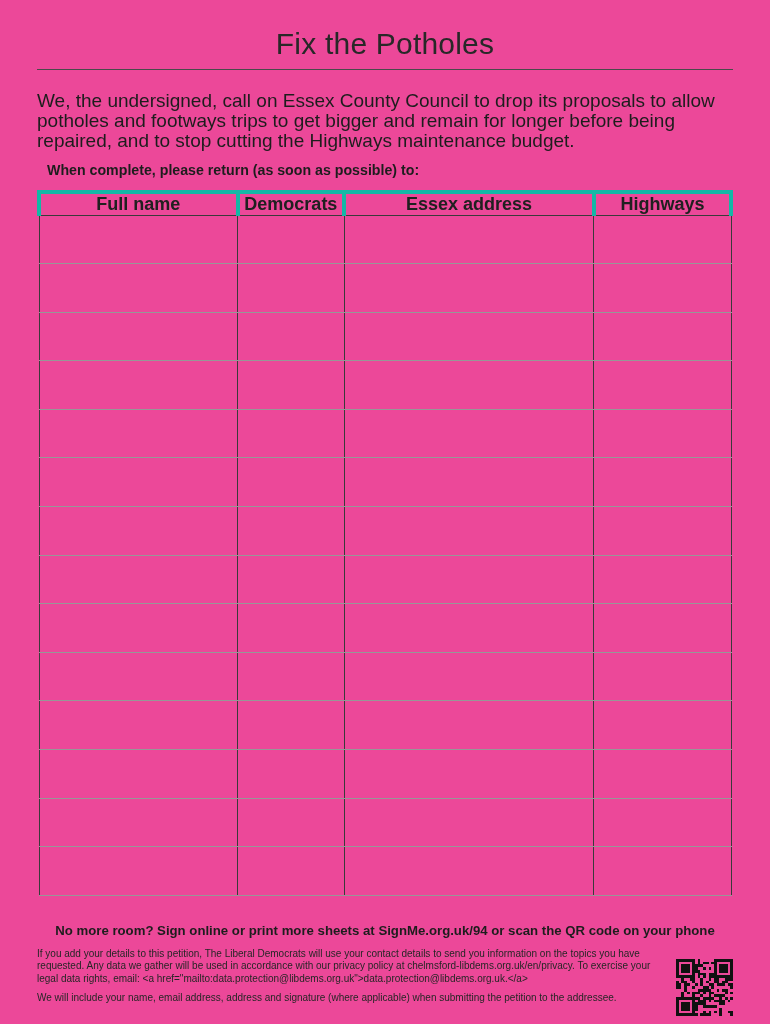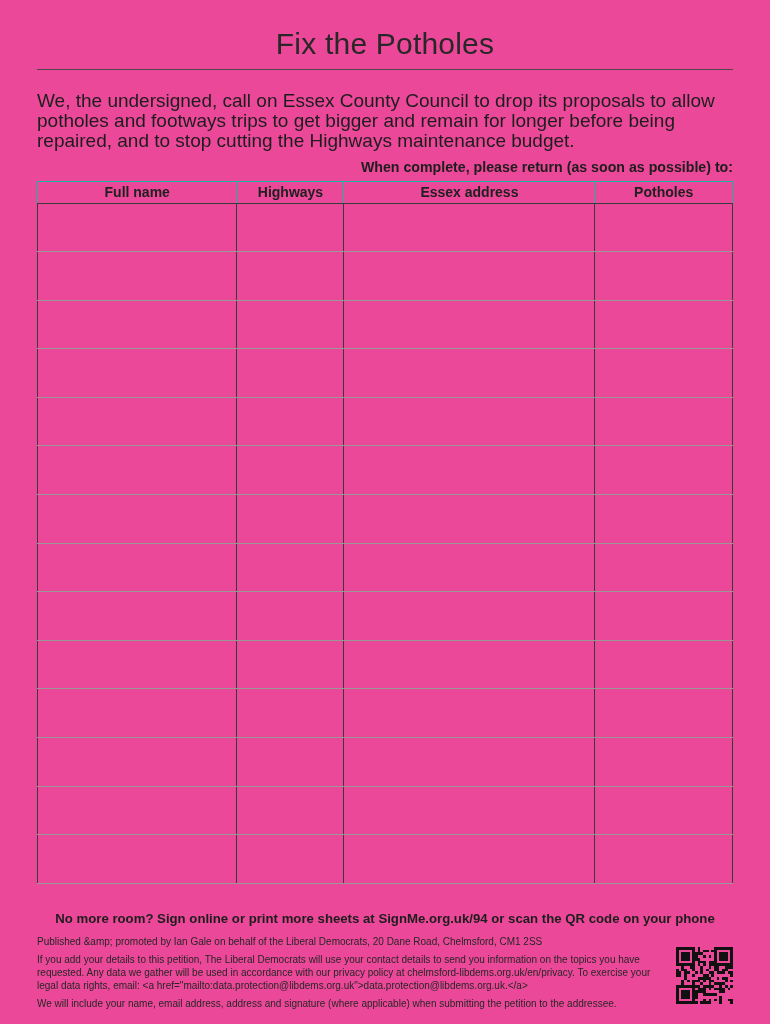--- a/index.html
+++ b/index.html
@@ -15,34 +15,34 @@
     letter-spacing:0.2px;
   }
   .divider {
     border:none; border-top:1px solid #4a4a4a; margin:6px 0 0;
   }
   .intro {
     margin:21px 0 0; font-size:19px; line-height:20px; color:#1d1d1d;
   }
   .return-block { margin-top:7px; }
   .return-block p {
-    margin:0; text-align:right; font-weight:bold;
+    margin:10px; text-align:left; font-weight:bold;
     font-size:14.2px; line-height:18.5px; color:#1d1d1d;
   }
   table.signature-table {
     margin-top:4px; width:100%; border-collapse:collapse;
     border:1.5px solid #3a3a3a; table-layout:fixed;
   }
   table.signature-table col.c0 { width:28.7%; }
   table.signature-table col.c1 { width:15.4%; }
   table.signature-table col.c2 { width:36.1%; }
   table.signature-table col.c3 { width:19.8%; }
   table.signature-table th {
-    border:1px solid #14b8a6; border-bottom:1px solid #3a3a3a;
-    font-size:14px; font-weight:bold; color:#202020;
+    border:4px solid #14b8a6; border-bottom:1px solid #3a3a3a;
+    font-size:18px; font-weight:bold; color:#202020;
     height:21px; padding:0 2px; 
   }
   table.signature-table td {
     border-left:1px solid #3a3a3a; border-right:1px solid #3a3a3a;
     border-top:1px solid #979797; border-bottom:1px solid #979797;
     height:47.6px; padding:0;
   }
   .no-room {
     margin:27px 0 0; text-align:center; font-weight:bold;
     font-size:13.2px; line-height:16px; color:#1d1d1d;
@@ -73,23 +73,23 @@
   <table class="signature-table">
     <colgroup>
       <col class="c0">
         <col class="c1">
         <col class="c2">
         <col class="c3">
     </colgroup>
     <thead>
       <tr>
           <th>Full name</th>
+          <th>Democrats</th>
+          <th>Essex address</th>
           <th>Highways</th>
-          <th>Essex address</th>
-          <th>Potholes</th>
         </tr>
     </thead>
     <tbody>
         <tr>
           <td></td>
           <td></td>
           <td></td>
           <td></td>
         </tr>
         <tr>
@@ -170,21 +170,20 @@
           <td></td>
           <td></td>
         </tr>
       </tbody>
   </table>
 
   <p class="no-room">No more room? Sign online or print more sheets at SignMe.org.uk/94 or scan the QR code on your phone</p>
 
   <div class="footer-row">
     <div class="fine-print">
-      <p>Published &amp;amp; promoted by Ian Gale on behalf of the Liberal Democrats, 20 Dane Road, Chelmsford, CM1 2SS</p>
       <p>If you add your details to this petition, The Liberal Democrats will use your contact details to send you information on the topics you have requested. Any data we gather will be used in accordance with our privacy policy at chelmsford-libdems.org.uk/en/privacy. To exercise your legal data rights, email: &lt;a href="mailto:data.protection@libdems.org.uk"&gt;data.protection@libdems.org.uk.&lt;/a&gt;</p>
       <p>We will include your name, email address, address and signature (where applicable) when submitting the petition to the addressee.</p>
     </div>
     <div class="qr-box">
         <svg width="57" height="57" viewBox="0 0 21 21" shape-rendering="crispEdges">
           <rect x="0" y="0" width="1" height="1" fill="#111111"></rect>
           <rect x="1" y="0" width="1" height="1" fill="#111111"></rect>
           <rect x="2" y="0" width="1" height="1" fill="#111111"></rect>
           <rect x="3" y="0" width="1" height="1" fill="#111111"></rect>
           <rect x="4" y="0" width="1" height="1" fill="#111111"></rect>

